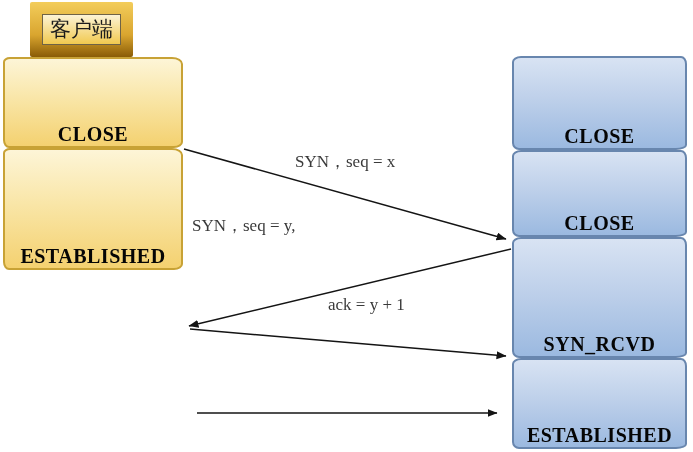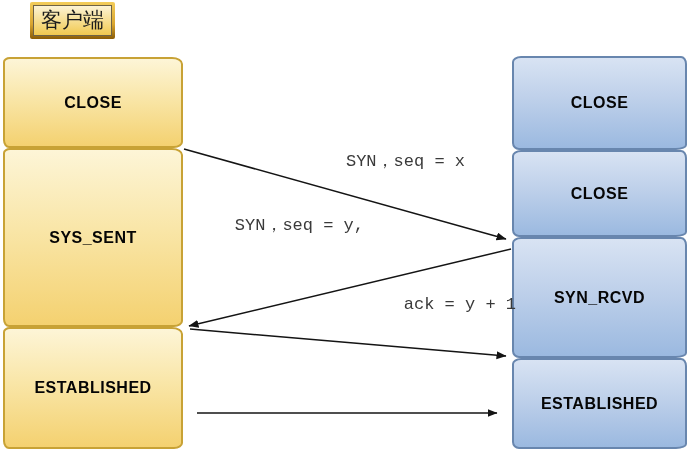--- a/index.html
+++ b/index.html
@@ -1,73 +1,70 @@
 <!DOCTYPE html>
 <html><head>
 <meta charset="utf-8">
 <style>
   html,body{margin:0;padding:0;background:#fff;}
   .canvas{
     position:relative;width:693px;height:452px;background:#ffffff;overflow:hidden;
     font-family:"Liberation Sans", sans-serif;
   }
   
-  .hdr{position:absolute;padding:3px;border-radius:2px;}
+  .hdr{position:absolute;padding:12px;border-radius:2px;}
   .hdr-client{left:30px;top:2px;background:linear-gradient(180deg,#f3cd5b 0%,#d9a52f 60%,#8a5c06 100%);}
   .hdr-server{left:552px;top:2px;background:linear-gradient(180deg,#a8c4e8 0%,#7fa4d4 60%,#1f3b63 100%);}
   .hdr-inner{
     padding:1px 7px 2px 7px;font-size:21px;line-height:26px;color:#1c1c1c;
     font-family:"Liberation Sans", sans-serif;
   }
   .hdr-client .hdr-inner{background:linear-gradient(180deg,#fcf3d5 0%,#f1c94f 100%);border:1px solid #6f6346;}
   .hdr-server .hdr-inner{background:linear-gradient(180deg,#edf3fb 0%,#bcd2ee 100%);border:1px solid #4a6a94;}
   
   .col{position:absolute;}
   .col-client{left:3px;top:57px;width:180px;}
   .col-server{left:512px;top:56px;width:175px;}
   .state{
-    box-sizing:border-box;display:flex;align-items:center;justify-content:center;
-    font-family:Liberation Sans, sans-serif;font-weight:700;font-size:16px;color:#050505;
+    box-sizing:border-box;display:flex;align-items:flex-end;justify-content:center;
+    font-family:Liberation Serif, serif;font-weight:700;font-size:20px;color:#050505;
     letter-spacing:0.5px;text-align:center;
   }
   .state.yellow{
     background:linear-gradient(180deg,#fdf5d7 0%,#f9e6a8 45%,#f4d170 100%);
     border:2px solid #c8a235;
     border-radius:7px 11px 9px 6px / 5px 7px 6px 8px;
   }
   .state.blue{
     background:linear-gradient(180deg,#d8e3f3 0%,#bed0ea 45%,#9bb9e0 100%);
     border:2px solid #6886ae;
     border-radius:9px 6px 11px 7px / 6px 8px 5px 7px;
   }
   
   svg.arrows{position:absolute;left:0;top:0;pointer-events:none;}
   svg.arrows line{stroke:#141414;stroke-width:1.5;}
   
   .msg{
-    position:absolute;font-family:Liberation Mono, monospace;font-size:17px;
-    line-height:23px;color:#3a3a3a;text-align:right;white-space:nowrap;
+    position:absolute;font-family:Liberation Serif, serif;font-size:17px;
+    line-height:23px;color:#3a3a3a;text-align:left;white-space:nowrap;
   }
   .msg-transfer{font-size:19px;color:#3a3a3a;}
 </style>
 </head>
 <body>
 
 <div class="canvas">
 
   <div class="hdr hdr-client">
     <div class="hdr-inner">客户端</div>
   </div>
 
   <div class="col col-client">
     <div class="state yellow" style="height:91px">
       <span>CLOSE</span>
-    </div>
-    <div class="state yellow" style="height:179px">
-      <span>SYS_SENT</span>
     </div>
     <div class="state yellow" style="height:122px">
       <span>ESTABLISHED</span>
     </div>
   </div>
 
   <div class="col col-server">
     <div class="state blue" style="height:94px">
       <span>CLOSE</span>
     </div>

